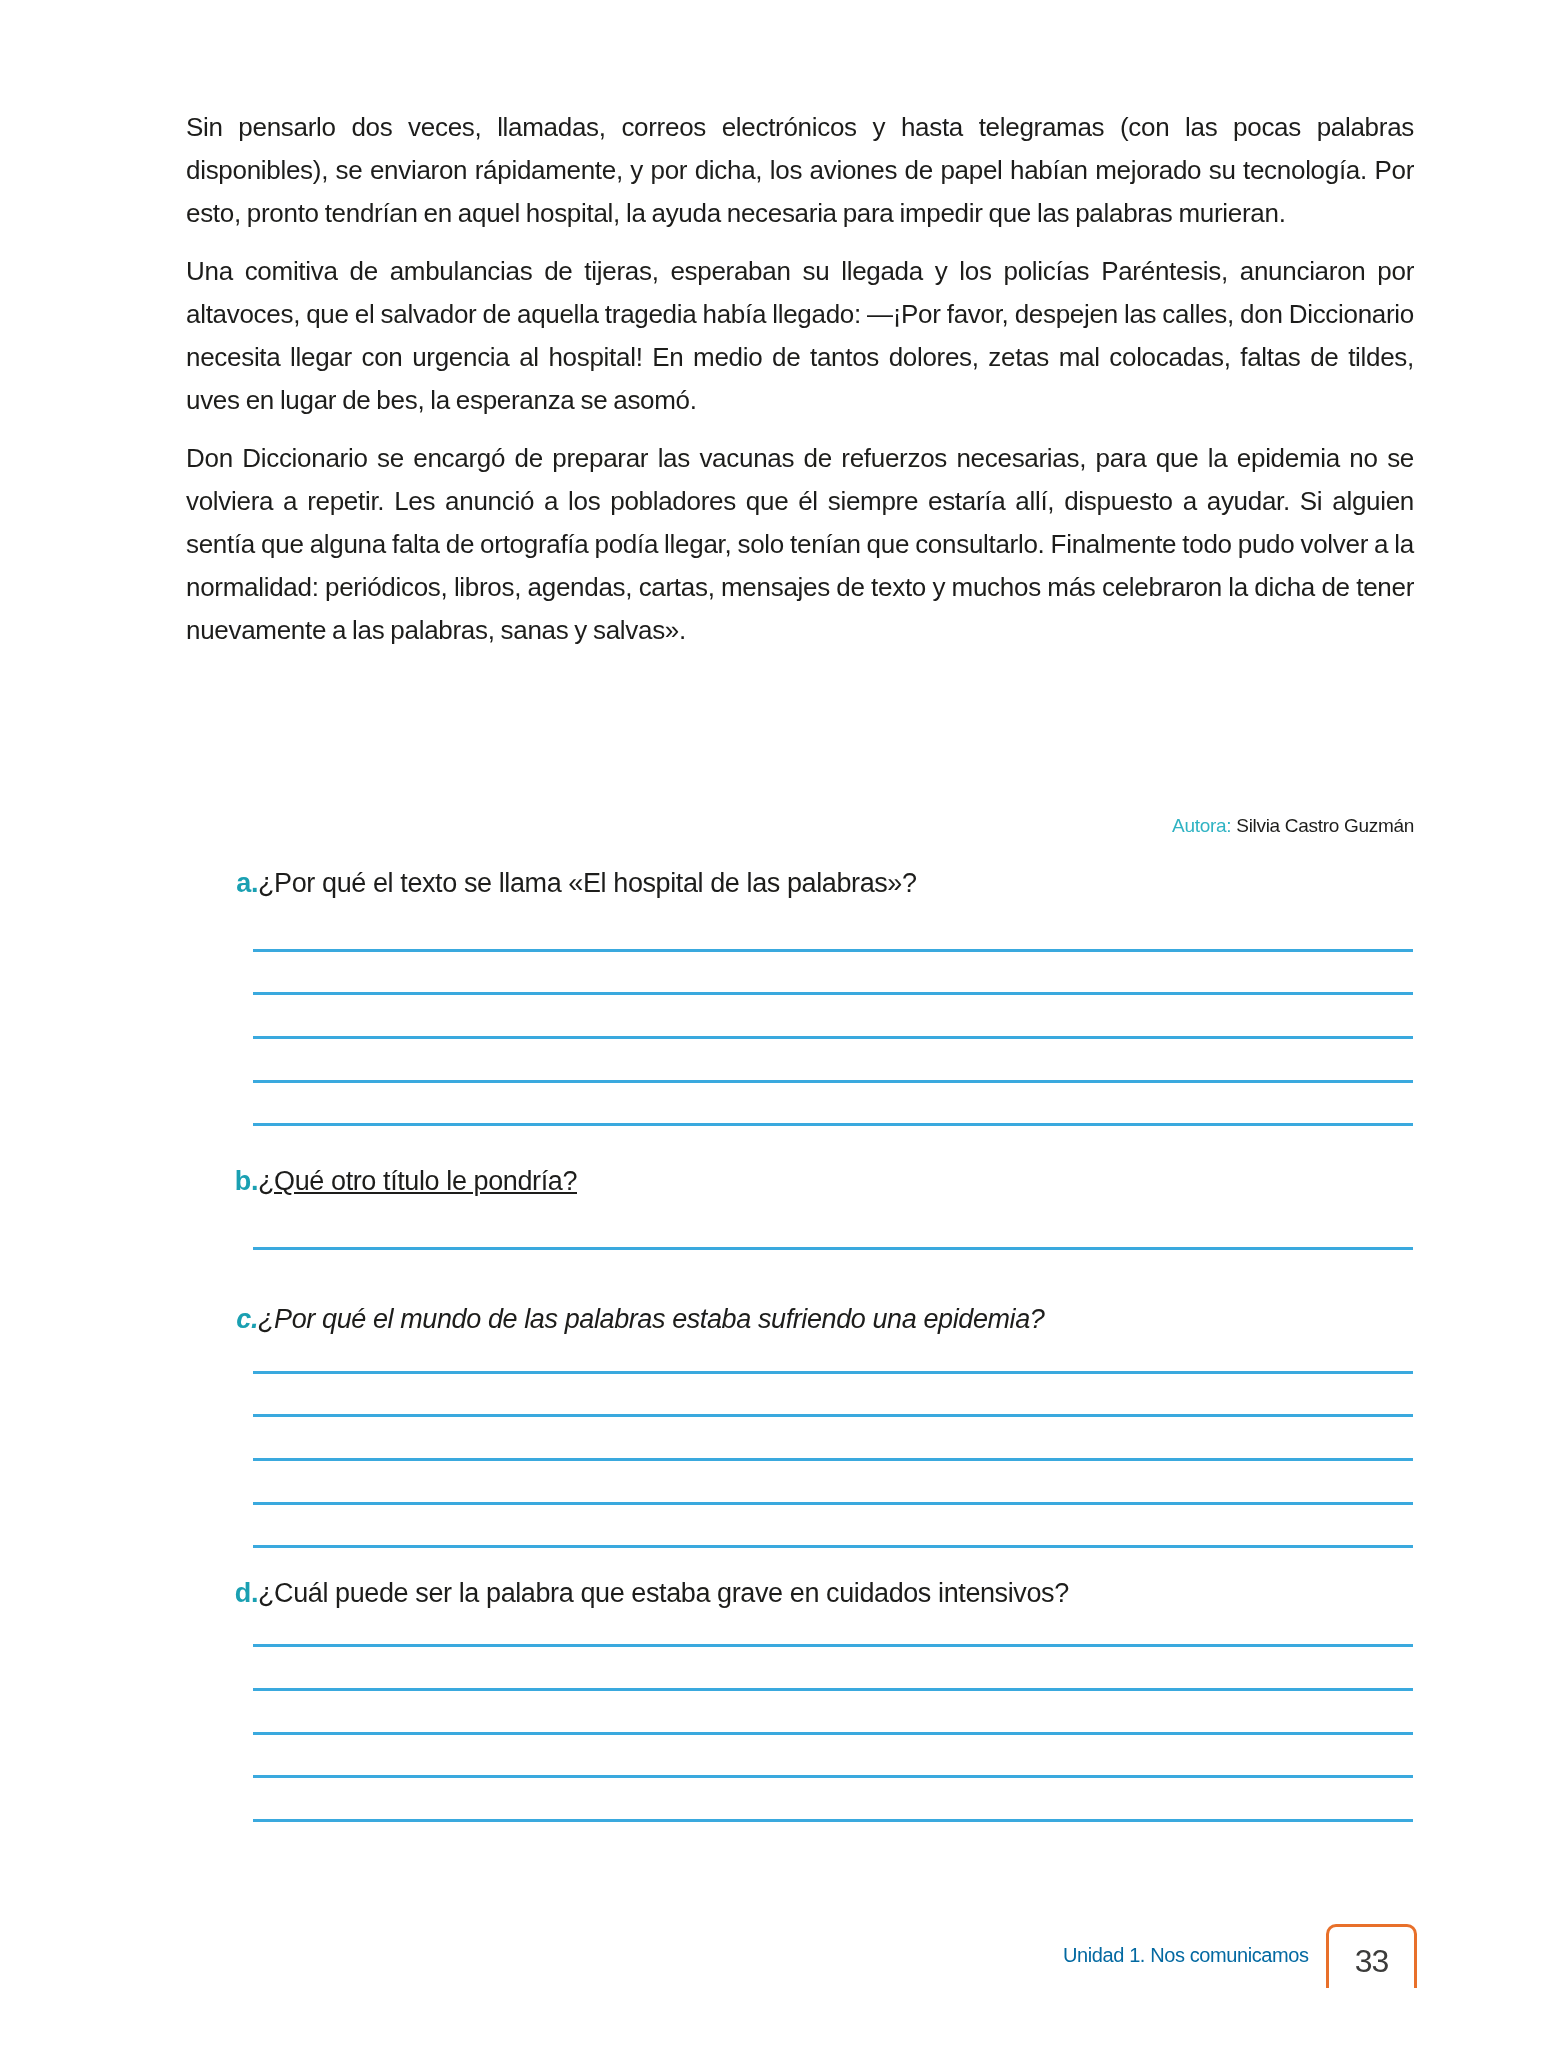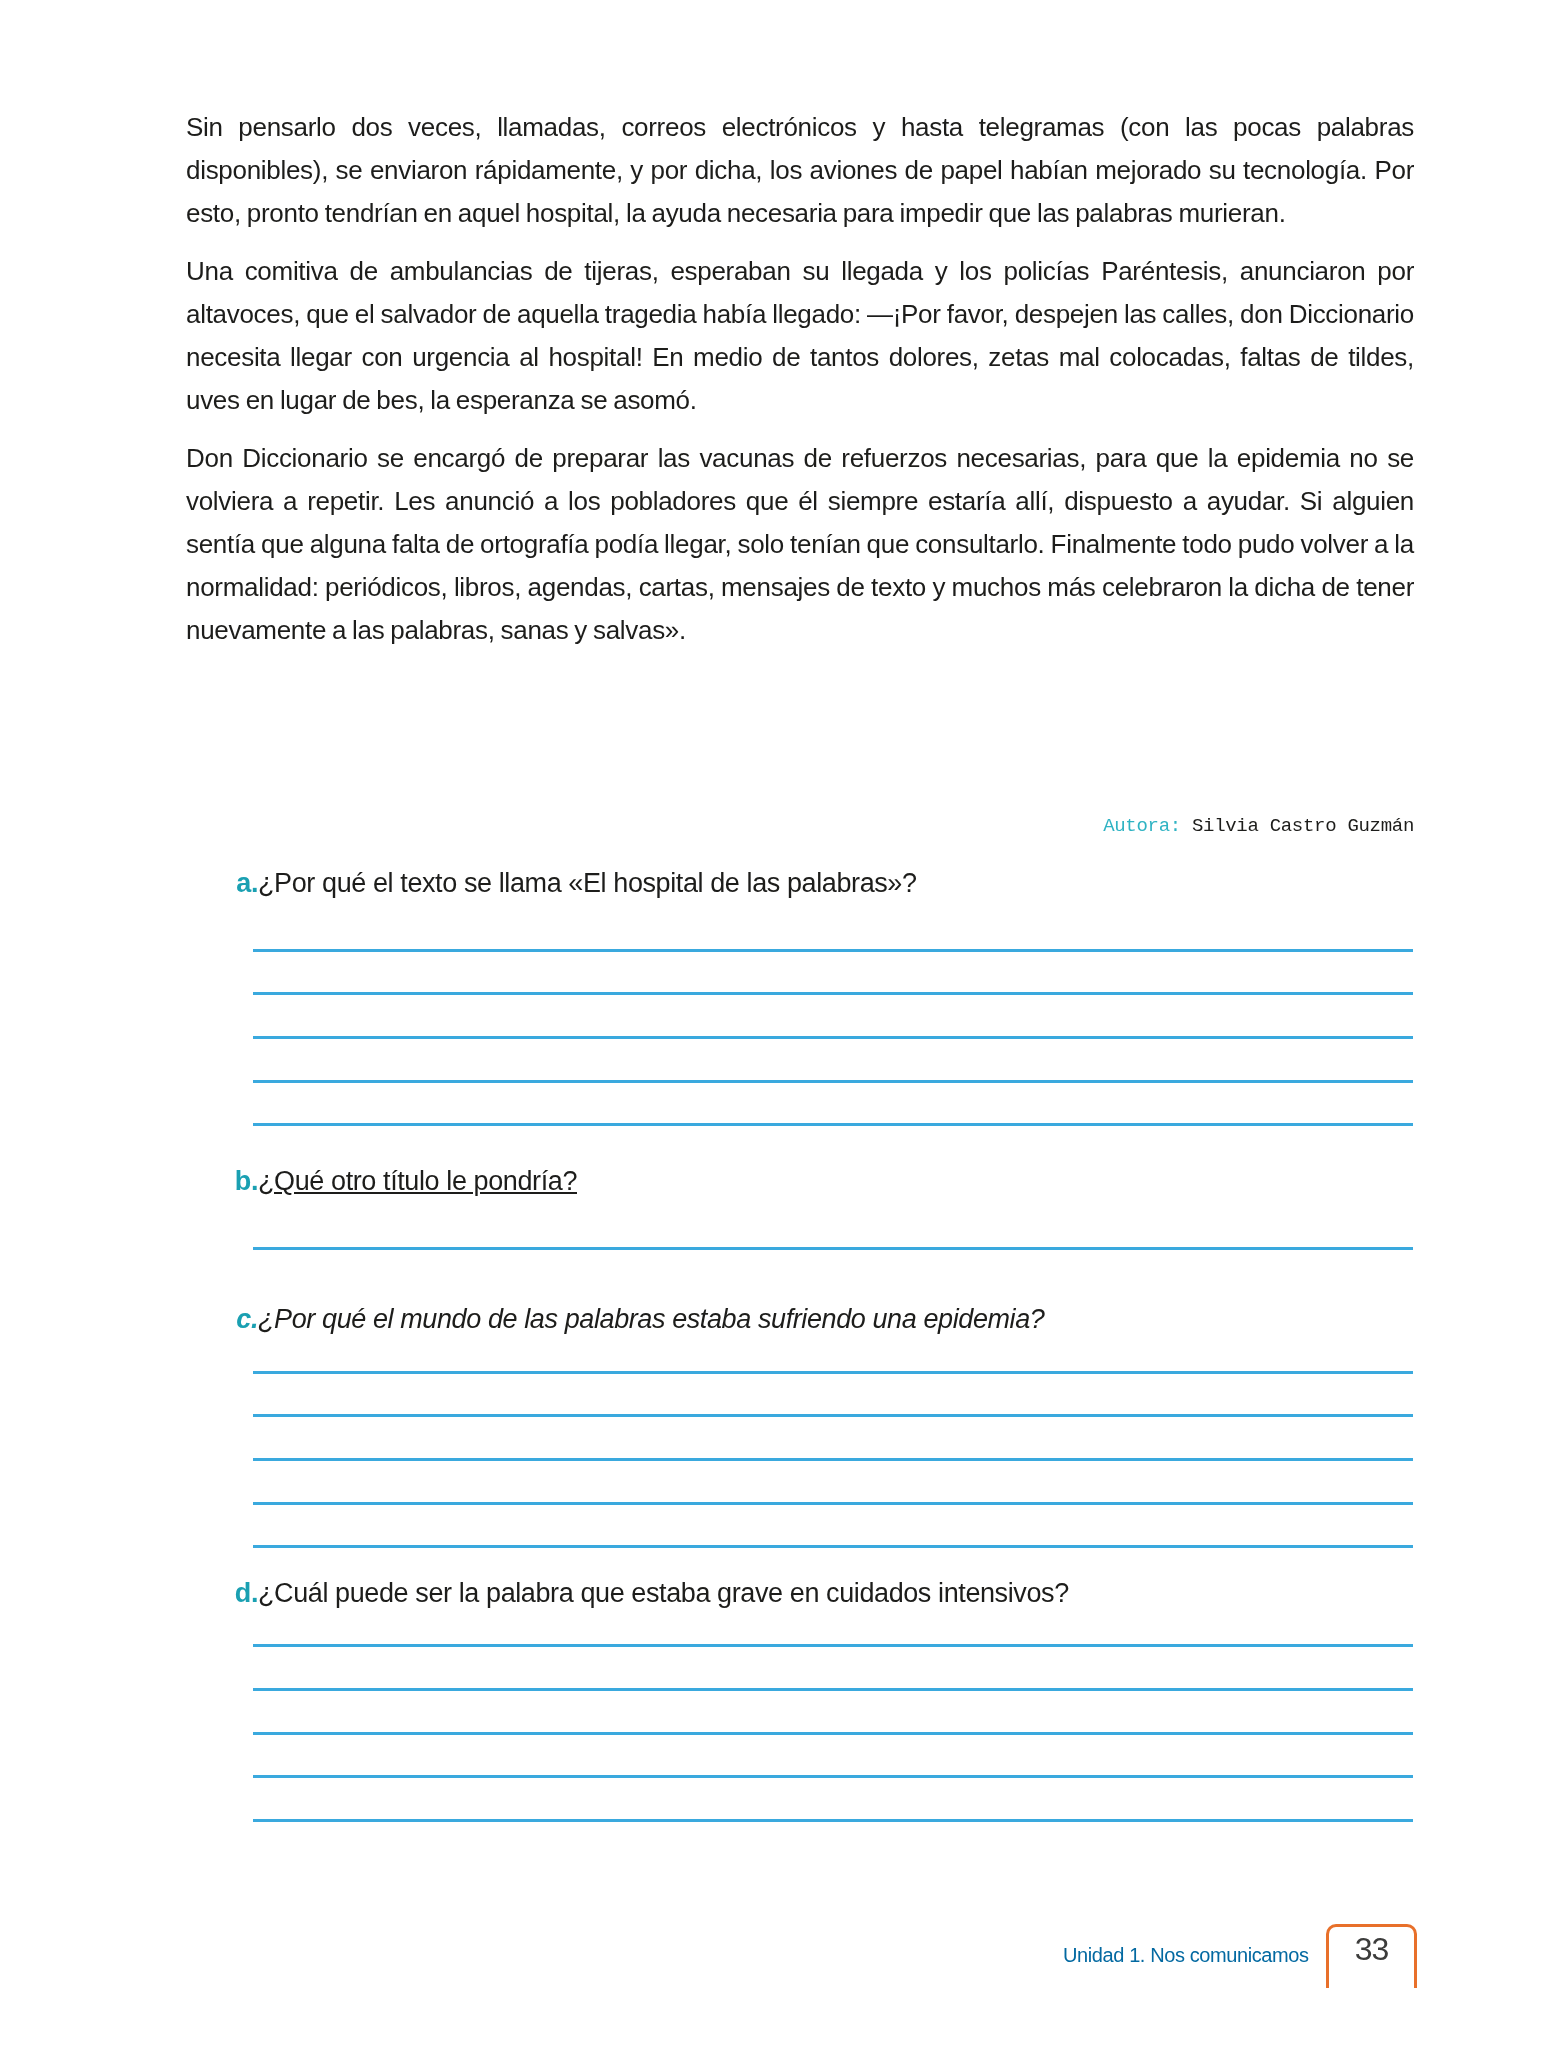--- a/index.html
+++ b/index.html
@@ -29,21 +29,20 @@
       letter-spacing: -0.3px;
       word-spacing: -1px;
     }
     .author {
       position: absolute;
       right: 150px;
       top: 815px;
       font-size: 19px;
       letter-spacing: -0.3px;
       color: #1d1d1b;
-      font-family: Liberation Mono, monospace;
     }
     .author .author-label {
       color: #2fb3c3;
     }
     .question {
       position: absolute;
       left: 220px;
       font-size: 27px;
       line-height: 34px;
       letter-spacing: -0.4px;
@@ -79,21 +78,21 @@
       width: 85px;
       height: 61px;
       border: 3px solid #e8702a;
       border-bottom: none;
       border-radius: 10px 10px 0 0;
     }
     .page-number {
       position: absolute;
       left: 0;
       right: 0;
-      top: 4px;
+      top: 16px;
       text-align: center;
       font-size: 32px;
       color: #3c3c3b;
       letter-spacing: -1px;
     }
   </style>
 </head>
 <body>
 
 <div class="story">

